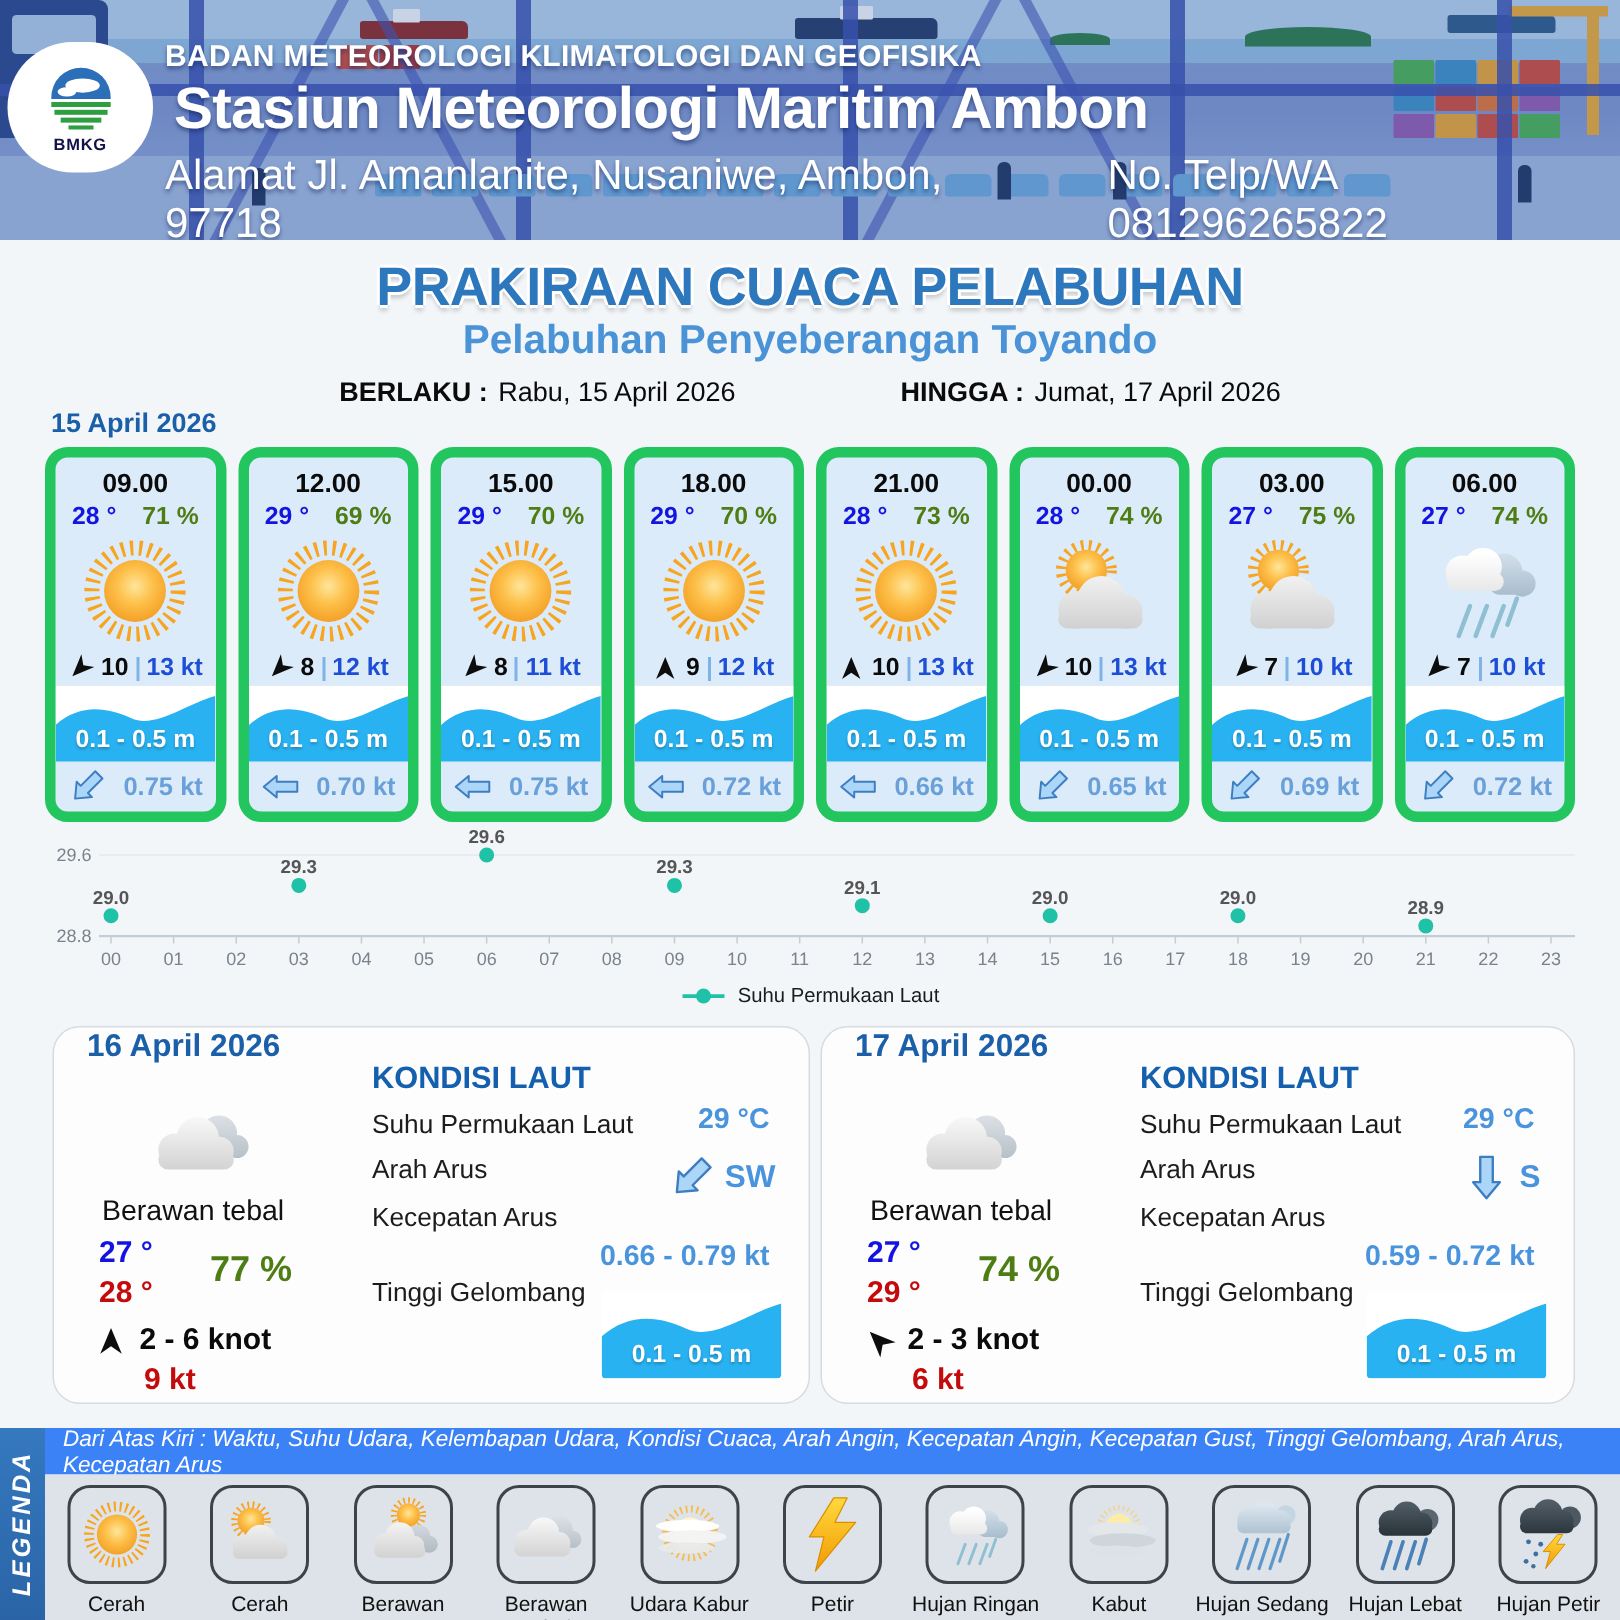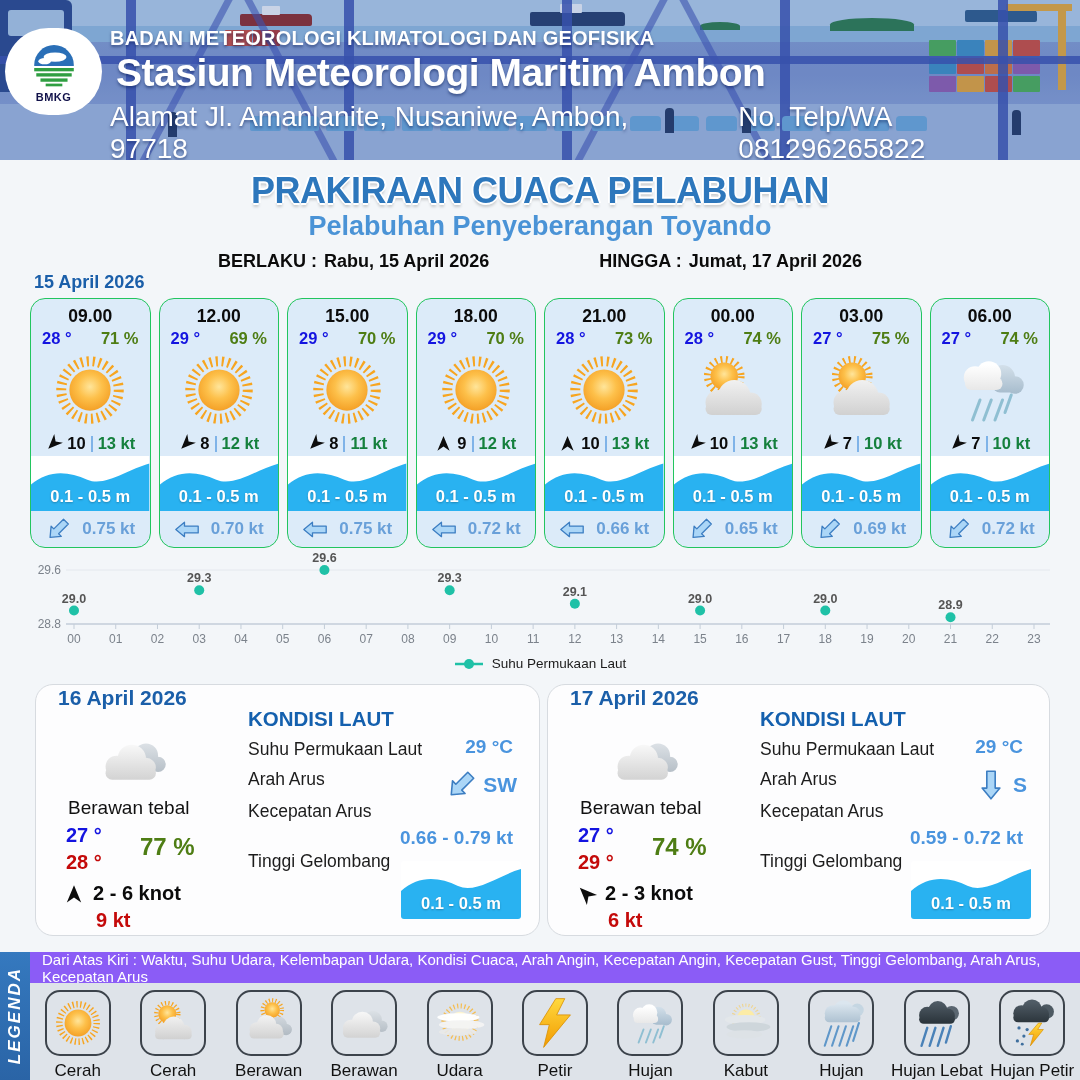--- a/index.html
+++ b/index.html
@@ -35,37 +35,37 @@
   .h-station{font-size:39px;font-weight:bold;margin-top:1px;margin-left:6px;letter-spacing:-.5px;}
   .h-addr{font-size:28px;margin-top:6px;display:flex;gap:34px;}
   
   .title-main{position:absolute;left:0;top:170px;width:100%;text-align:center;
       font-size:36px;font-weight:bold;letter-spacing:-.5px;color:#2d77bc;
       text-shadow:-2px 0 #fff,2px 0 #fff,0 -2px #fff,0 2px #fff,0 4px 3px rgba(0,0,0,.18);}
   .title-sub{position:absolute;left:0;top:211px;width:100%;text-align:center;
       font-size:27px;font-weight:bold;color:#4a93d6;}
   .validity{position:absolute;left:0;top:251px;width:100%;display:flex;justify-content:center;gap:110px;font-size:18px;color:#0b0b0b;}
   .validity b{font-weight:bold;margin-top:21px;}
-  .validity span{margin-left:7px;font-weight:bold;margin-top:18px;}
+  .validity span{margin-left:7px;font-weight:normal;margin-top:18px;}
   
   .fdate{position:absolute;left:34px;top:272px;font-size:18px;font-weight:bold;color:#1b5fa9;}
   .cards{position:absolute;left:30px;top:298px;width:1020px;height:250px;display:flex;gap:8px;}
-  .fc{flex:1;background:#dcebf9;border:1px solid #22c55e;border-radius:15px;overflow:hidden;
+  .fc{flex:1;background:#dcebf9;border:7px solid #22c55e;border-radius:15px;overflow:hidden;
       display:flex;flex-direction:column;position:relative;}
   .fc-time{text-align:center;margin-top:7px;font-size:17.5px;font-weight:bold;color:#0b0b0b;}
   .fc-temps{display:flex;justify-content:space-between;padding:2px 11px 0 11px;font-size:16.5px;font-weight:bold;}
   .fc-temp{color:#1414e0;}
   .fc-hum{color:#4e7d14;}
   .fc-icon{height:86px;display:flex;align-items:center;justify-content:center;}
   .fc-icon svg{width:80px;height:80px;}
   .fc-wind{height:26px;display:flex;align-items:center;justify-content:center;gap:5px;font-size:16.5px;font-weight:bold;}
   .fc-wind .dart{width:17px;height:17px;}
   .fc-wind .w{color:#0b0b0b;}
   .fc-sep{width:2px;height:16px;background:#7fb3e8;}
-  .fc-gust{color:#15803d;}
+  .fc-gust{color:#1d4ed8;}
   .fc-wave{position:relative;height:57px;margin-top:auto;}
   .fc-wave svg{position:absolute;inset:0;width:100%;height:100%;}
   .fc-wave-text{position:absolute;left:0;right:0;bottom:5px;text-align:center;color:#fff;font-weight:bold;
       font-size:16.5px;text-shadow:0 1px 2px rgba(0,0,0,.25);}
   .fc-cur{height:37px;display:flex;align-items:center;justify-content:center;gap:11px;}
   .fc-cur svg{width:26px;height:19px;}
   .fc-cur span{font-size:17px;font-weight:bold;color:#69a0d9;}
   
   .chart-wrap{position:absolute;left:30px;top:550px;width:1020px;height:130px;}
   .chart-wrap svg.main{width:1020px;height:104px;}
@@ -93,29 +93,29 @@
   .sea-dirval svg{width:32px;height:24px;}
   .sea-wave{position:absolute;right:18px;top:176px;width:120px;height:58px;border-radius:3px;overflow:hidden;}
   .sea-wave svg{position:absolute;inset:0;width:100%;height:100%;}
   .sea-wave .fc-wave-text{bottom:6px;}
   
   .legend{position:absolute;left:0;top:952px;width:1080px;height:128px;}
   .legend-strip{position:absolute;left:0;top:0;width:30px;height:128px;
       background:linear-gradient(180deg,#3579bf,#2a64a6);display:flex;align-items:center;justify-content:center;}
   .legend-strip span{writing-mode:vertical-rl;transform:rotate(180deg);color:#fff;font-weight:bold;
       font-style:italic;font-size:17px;letter-spacing:2px;}
-  .legend-bar{position:absolute;left:30px;top:0;right:0;height:31px;background:#8b5cf6;color:#fff;
-      font-size:15px;display:flex;align-items:center;padding-left:12px;box-sizing:border-box;}
+  .legend-bar{position:absolute;left:30px;top:0;right:0;height:31px;background:#3b82f6;color:#fff;
+      font-style:italic;font-size:15px;display:flex;align-items:center;padding-left:12px;box-sizing:border-box;}
   .legend-body{position:absolute;left:30px;top:31px;right:0;bottom:0;background:#dee3e9;
       display:flex;justify-content:space-around;padding-top:7px;box-sizing:border-box;}
   .legend-item{width:92px;text-align:center;}
   .legend-box{width:62px;height:62px;margin:0 auto;border:2px solid #3c434b;border-radius:15px;
       display:flex;align-items:center;justify-content:center;}
   .legend-box svg{width:52px;height:52px;}
-  .legend-label{margin-top:5px;font-size:17px;color:#111;}
+  .legend-label{margin-top:5px;font-size:14px;color:#111;}
   .defs{position:absolute;width:0;height:0;}
 </style>
 </head>
 <body>
 
 <svg class="defs" aria-hidden="true">
   <defs>
     <radialGradient id="g-sun" cx="50%" cy="42%" r="65%">
       <stop offset="0%" stop-color="#ffe59a"></stop>
         <stop offset="45%" stop-color="#fdc04a"></stop>

